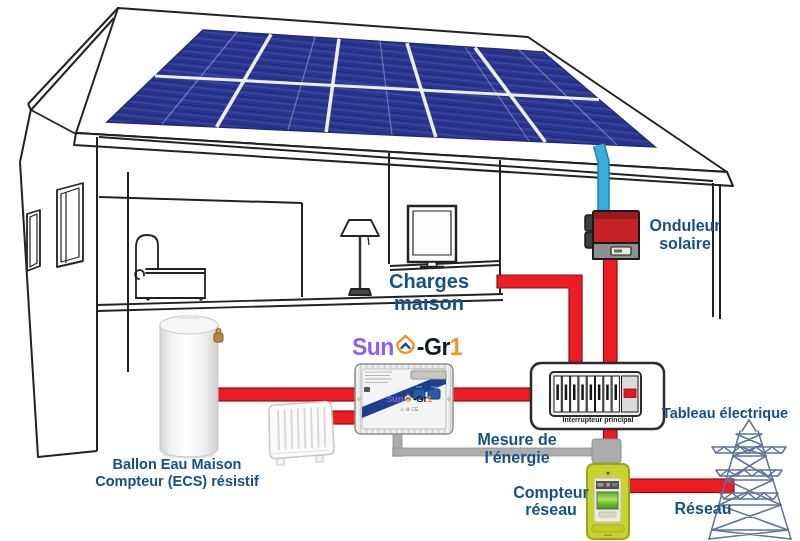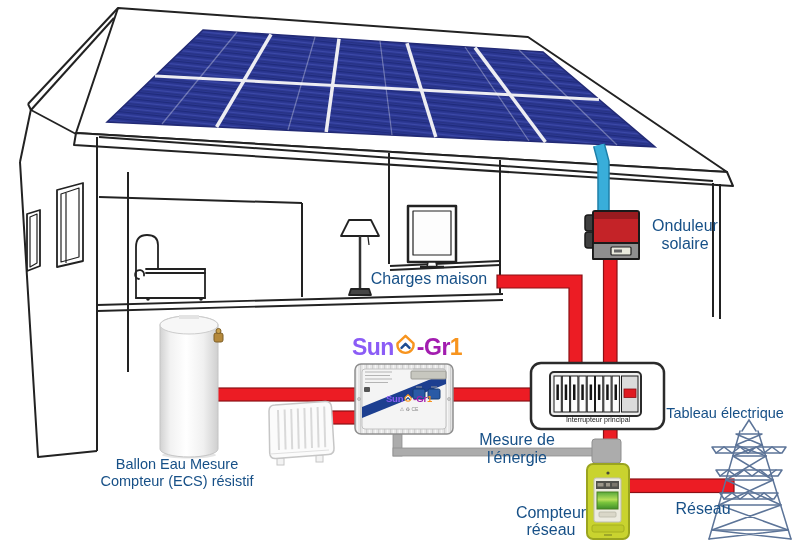--- a/index.html
+++ b/index.html
@@ -1,35 +1,35 @@
 <!DOCTYPE html>
 <html><head>
 <meta charset="utf-8">
 <style>
   html,body{margin:0;padding:0;background:#fff;}
   .stage{position:relative;width:800px;height:541px;background:#fff;overflow:hidden;
          font-family:"Liberation Sans","DejaVu Sans",sans-serif;}
   .stage svg.canvas{position:absolute;left:0;top:0;}
-  .lbl{position:absolute;color:#175087;font-weight:normal;text-align:center;line-height:1.1;}
+  .lbl{position:absolute;color:#175087;font-weight:bold;text-align:center;line-height:1.1;}
   .lbl-onduleur{left:633px;top:217px;width:104px;font-size:16px;}
-  .lbl-charges{left:360px;top:270px;width:138px;font-size:16px;}
+  .lbl-charges{left:360px;top:270px;width:138px;font-size:20px;}
   .lbl-ballon{left:70px;top:456px;width:214px;font-size:14.5px;line-height:1.15;}
   .lbl-mesure{left:461px;top:431px;width:112px;font-size:16px;}
   .lbl-tableau{left:650px;top:384px;width:150px;font-size:14.5px;line-height:1.12;margin-top:21px;}
-  .lbl-compteur{left:504px;top:485px;width:94px;font-size:16px;line-height:1.05;margin-top:20px;}
+  .lbl-compteur{left:504px;top:485px;width:94px;font-size:16px;line-height:1.05;}
   .lbl-reseau{left:663px;top:500px;width:80px;font-size:16px;}
   .lbl-interrupteur{left:533px;top:415.5px;width:130px;font-size:7px;color:#1a1a1a;line-height:1;}
   .logo-big{position:absolute;left:344px;top:333px;width:126px;height:28px;
             display:flex;align-items:center;justify-content:center;
             font-weight:bold;font-size:23px;letter-spacing:-0.5px;}
   .logo-mini{position:absolute;left:374px;top:392.5px;width:70px;height:12px;
              display:flex;align-items:center;justify-content:center;
              font-weight:bold;font-size:9.5px;letter-spacing:-0.2px;}
   .logo-sun{color:#8b5cf6;}
-  .logo-gr{color:#a21caf;}
+  .logo-gr{color:#0f172a;}
   .logo-one{color:#F7941E;}
   .logo-house-icon{display:inline-block;margin:0 1px;}
   .cert-marks{position:absolute;left:376px;top:407px;width:66px;font-size:5px;
               color:#8a8a8a;text-align:center;line-height:1;}
 </style>
 </head>
 <body>
 
 <div class="stage">
 
@@ -301,21 +301,21 @@
       <path d="M10,1.8 L17.6,9 A7.7,7.7 0 1 1 2.4,9 Z" fill="#fff" stroke="#F7941E" stroke-width="3" stroke-linejoin="round"></path>
       <path d="M6.2,13.2 L10,9.4 L13.8,13.2" fill="none" stroke="#1C4C92" stroke-width="3" stroke-linecap="round" stroke-linejoin="round"></path>
     </svg>
   </span>
   <span class="logo-gr">-Gr</span>
   <span class="logo-one">1</span>
 </div>
 <div class="cert-marks">⚠ ♻ CE</div>
 
 <div class="lbl lbl-ballon">
-  <div>Ballon Eau Mesure</div>
+  <div>Ballon Eau Maison</div>
   <div>Compteur (ECS) résistif</div>
 </div>
 
 <div class="lbl lbl-mesure">
   <div>Mesure de</div>
   <div>l'énergie</div>
 </div>
 
 <div class="lbl lbl-tableau">
   <div>Tableau électrique</div>

